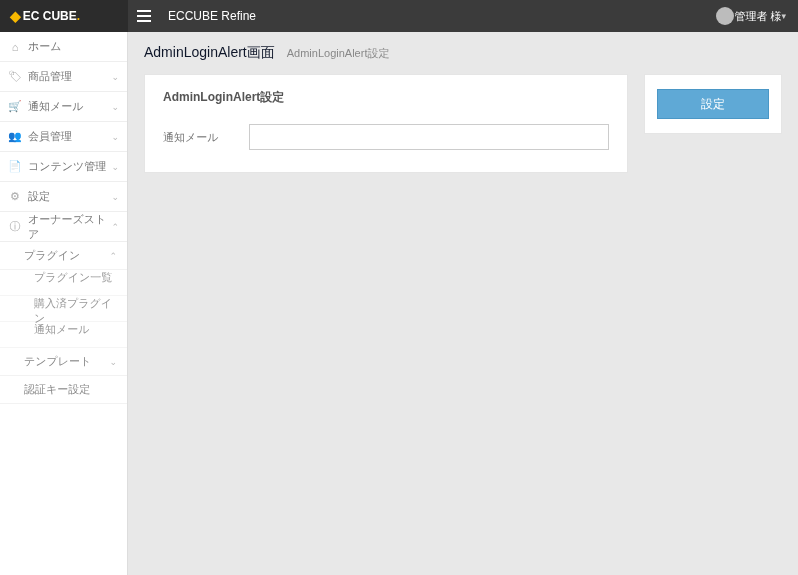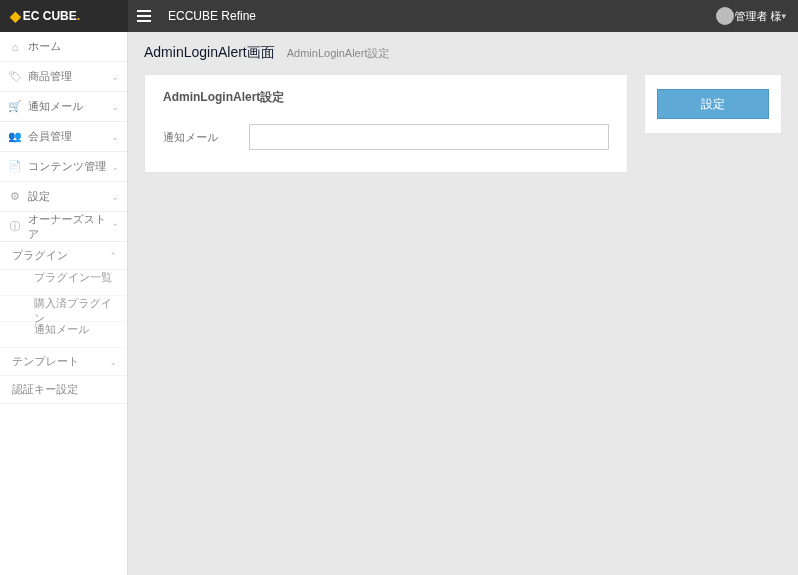--- a/index.html
+++ b/index.html
@@ -88,21 +88,21 @@
   align-items: center; justify-content: center;
   margin-right: 6px;
   color: #aaa;
 }
 .side-item .label { flex: 1; }
 .side-item .arrow { font-size: 9px; color: #bbb; }
 .side-sub {
   display: flex;
   align-items: center;
   height: 28px;
-  padding-left: 12px;
+  padding-left: 24px;
   padding-right: 10px;
   border-bottom: 1px solid #f2f2f2;
   font-size: 11px;
   color: #888;
   cursor: pointer;
 }
 .side-sub .label { flex: 1; }
 .side-sub .arrow { font-size: 9px; color: #bbb; }
 .side-sub2 {
   display: flex;

